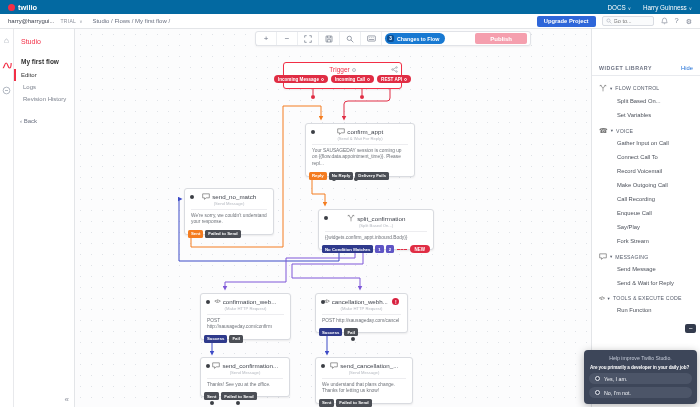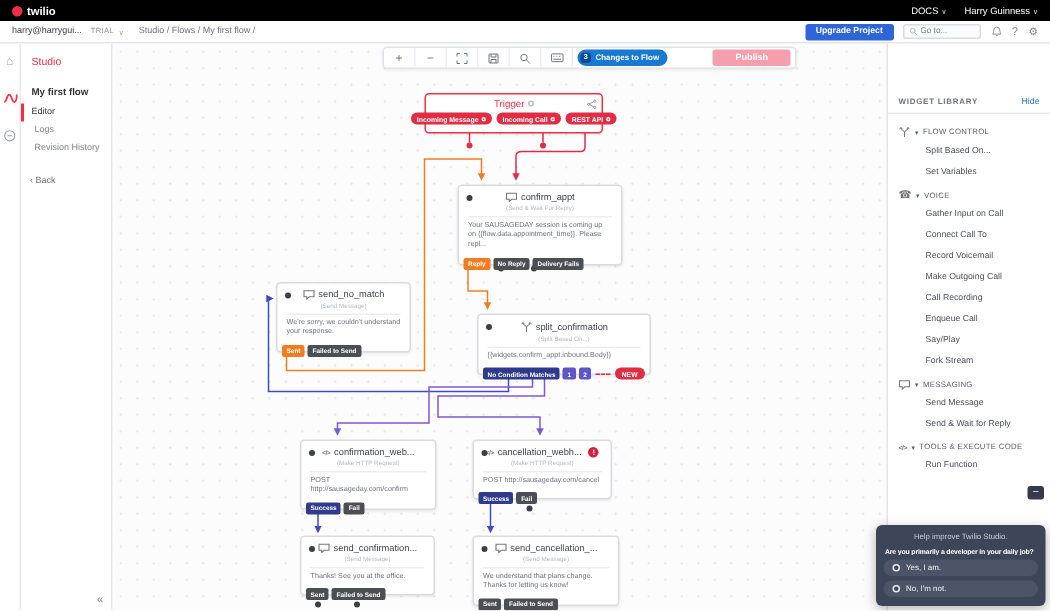--- a/index.html
+++ b/index.html
@@ -1,20 +1,20 @@
 <!DOCTYPE html>
 <html><head>
 <meta charset="utf-8">
 <style>
   *{margin:0;padding:0;box-sizing:border-box}
   html,body{width:700px;height:407px}
   body{position:relative;overflow:hidden;font-family:"Liberation Sans",sans-serif;background:#fff}
 
   
-  .topnav{position:absolute;left:0;top:0;right:0;height:14px;background:#000000;display:flex;align-items:center;padding:0 8px;color:#fff;z-index:40}
+  .topnav{position:absolute;left:0;top:0;right:0;height:14px;background:#0369a1;display:flex;align-items:center;padding:0 8px;color:#fff;z-index:40}
   .logo{display:flex;align-items:center;gap:3px;font-weight:bold;font-size:7.5px}
   .logo-mark{width:7px;height:7px;border-radius:50%;background:#F22F46;display:inline-block}
   .topnav-right{margin-left:auto;display:flex;gap:12px;font-size:6.3px;align-items:center}
   .chev{font-size:4.5px;opacity:.85;margin-left:2px}
 
   
   .subheader{position:absolute;top:14px;left:0;right:0;height:15px;background:#fff;border-bottom:1px solid #e3e5e8;display:flex;align-items:center;padding:0 8px;font-size:6px;color:#5a6070;z-index:39}
   .account{color:#3c414d}
   .trial{color:#8a8f9b;font-size:5px;margin:0 1px 0 6px;letter-spacing:.3px}
   .breadcrumb{margin-left:10px;color:#6a7080}

